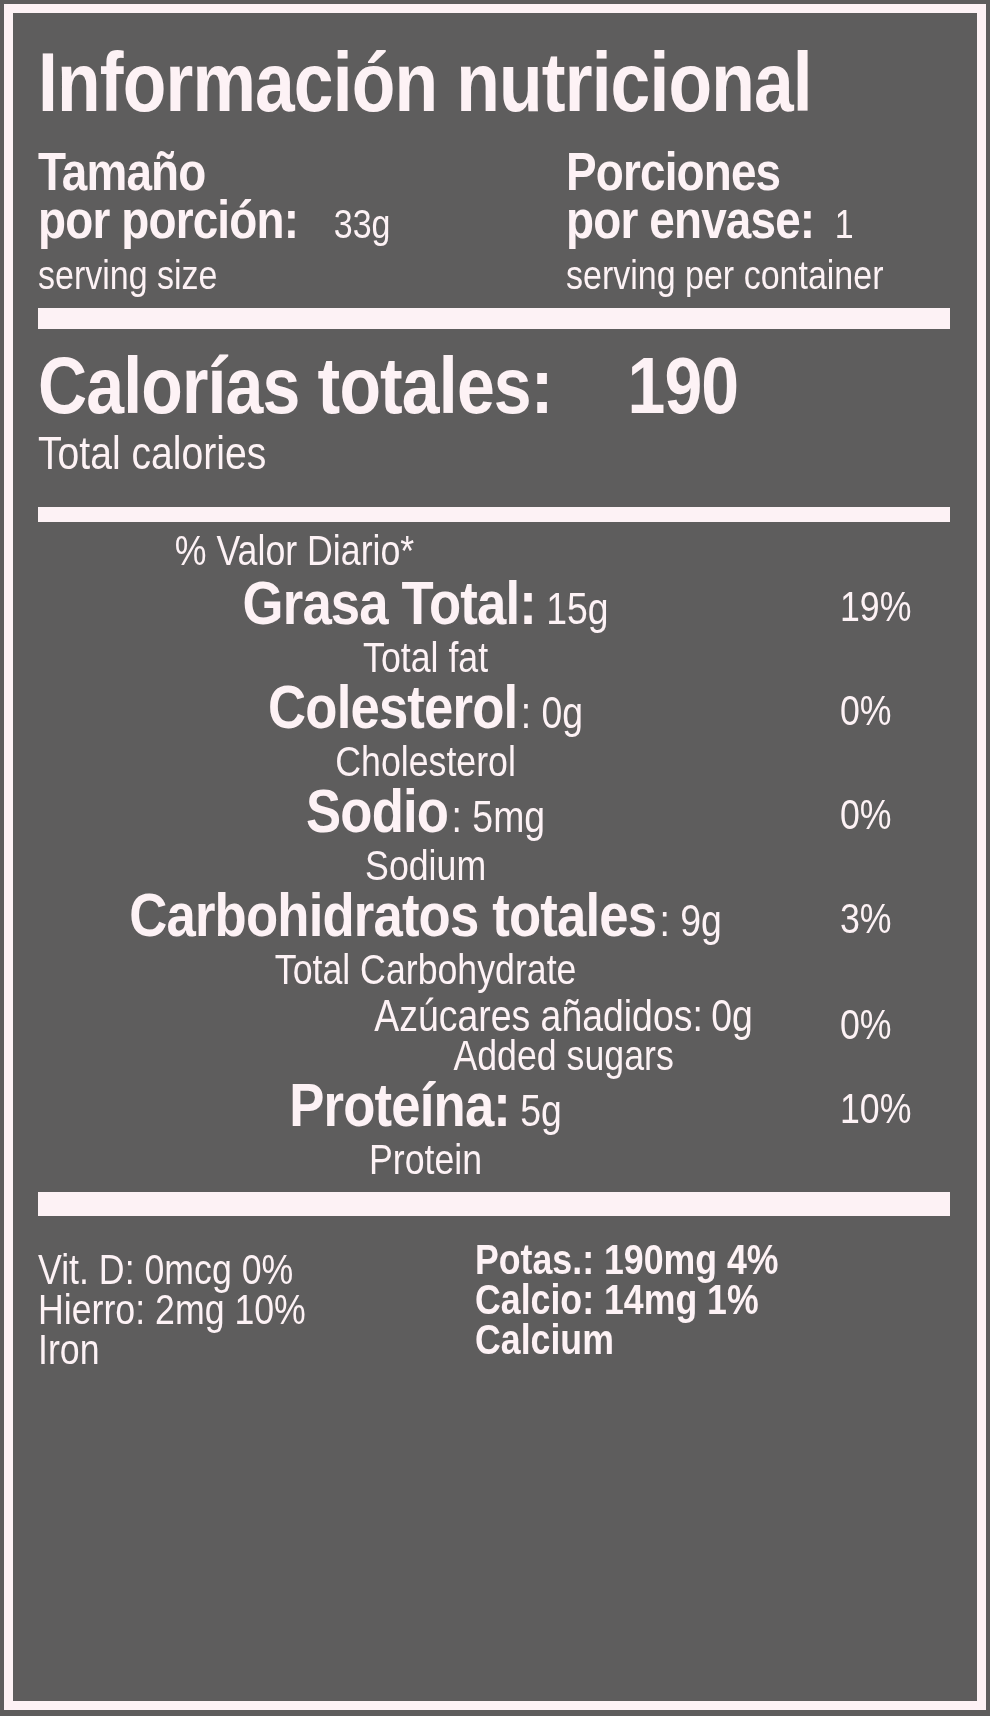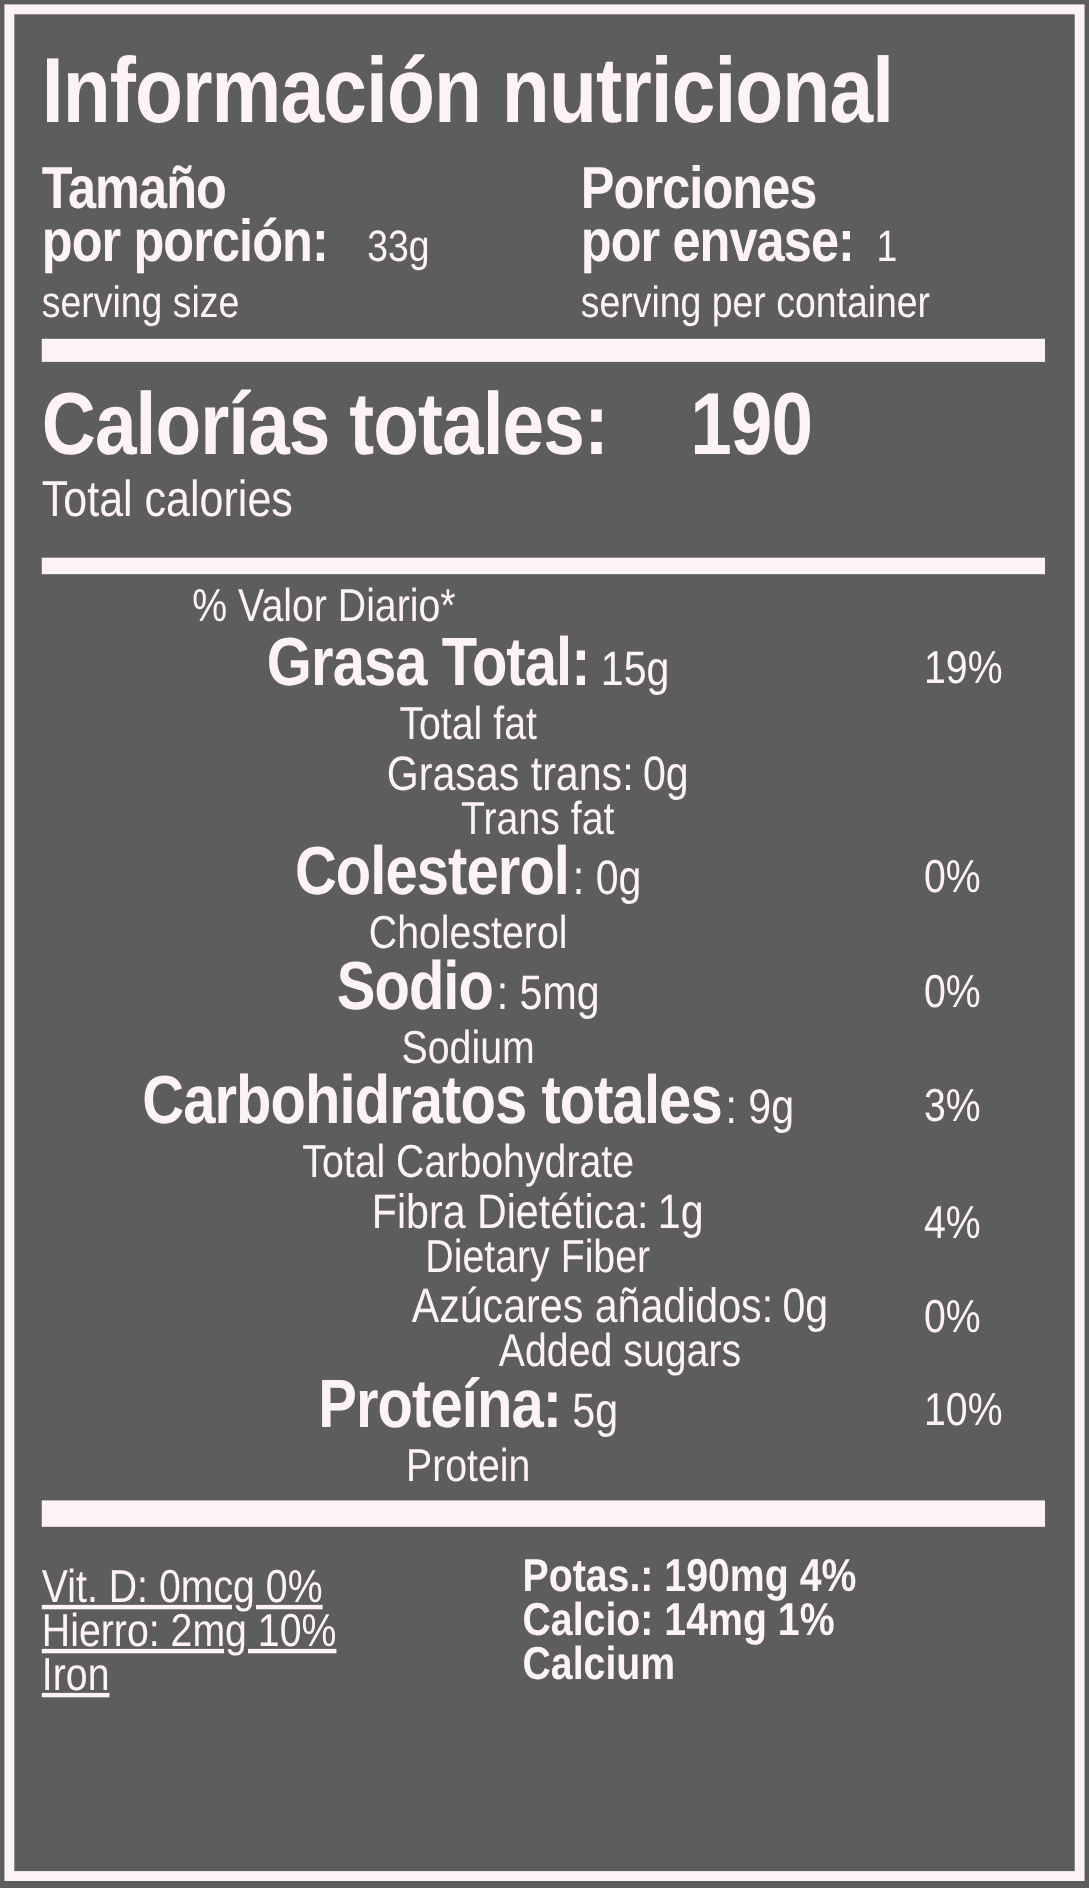--- a/index.html
+++ b/index.html
@@ -23,21 +23,21 @@
     background:var(--bg);
     overflow:hidden;
   }
   .content{padding:0 27px 0 25px;}
   
   .cx{transform:scaleX(0.85);transform-origin:0 0;white-space:nowrap;display:block;}
   .cxr{transform:scaleX(0.85);transform-origin:100% 0;white-space:nowrap;display:block;}
 
   .title{margin-top:24px;font-size:84px;font-weight:bold;line-height:90px;letter-spacing:-1px;}
 
-  .serving-row{display:flex;margin-top:20px;}
+  .serving-row{display:flex;margin-top:20px;gap:38px;}
   .s-col-left{width:490px;}
   .s-col-right{flex:1;}
   .s-big{font-size:54px;font-weight:bold;line-height:48px;letter-spacing:-1px;}
   .s-val{font-size:40px;font-weight:normal;letter-spacing:0;}
   .gap-33g{margin-left:42px;}
   .gap-1{margin-left:24px;}
   .s-eng{font-size:40px;font-weight:normal;line-height:46px;margin-top:4px;}
 
   .bar{background:var(--fg);}
   .bar-thick1{height:21px;margin-top:10px;}
@@ -56,21 +56,21 @@
   .main .n-line{font-size:62px;font-weight:bold;line-height:58px;letter-spacing:-1px;}
   .main .n-value{font-size:44px;font-weight:normal;letter-spacing:0;margin-left:12px;}
   .subrow .n-line{font-size:44px;font-weight:normal;line-height:40px;margin-top:6px;}
   .subrow .n-value{margin-left:10px;}
   .n-eng{font-size:42px;font-weight:normal;line-height:40px;letter-spacing:0;}
   .n-pct{position:absolute;left:802px;font-size:42px;font-weight:normal;line-height:42px;}
   .main .n-pct{top:12px;}
   .subrow .n-pct{top:8px;}
 
   .vits{display:flex;margin-top:34px;}
-  .v-left{width:437px;text-decoration:underline;}
+  .v-left{width:437px;}
   .v-right{flex:1;margin-top:-10px;font-weight:bold;}
   .v-line{font-size:42px;line-height:40px;}
 </style>
 </head>
 <body>
 
 <div class="label">
   <div class="content">
 
     <div class="title cx">Información nutricional</div>
@@ -97,49 +97,39 @@
 
     <div class="dv-header cxr">% Valor Diario*</div>
 
     <div class="n-row lvl0 main">
       <div class="n-line cx"><span>Grasa Total:</span><span class="n-value">15g</span></div>
       <div class="n-eng cx">Total fat</div>
       <div class="n-pct cx">19%</div>
     </div>
 
 
-    <div class="n-row lvl1 subrow">
-      <div class="n-line cx"><span>Grasas trans:</span><span class="n-value">0g</span></div>
-      <div class="n-eng cx">Trans fat</div>
-      <div class="n-pct cx"></div>
-    </div>
 
     <div class="n-row lvl0 main">
       <div class="n-line cx"><span>Colesterol</span><span class="n-value" style="margin-left:4px;">: 0g</span></div>
       <div class="n-eng cx">Cholesterol</div>
       <div class="n-pct cx">0%</div>
     </div>
 
     <div class="n-row lvl0 main">
       <div class="n-line cx"><span>Sodio</span><span class="n-value" style="margin-left:4px;">: 5mg</span></div>
       <div class="n-eng cx">Sodium</div>
       <div class="n-pct cx">0%</div>
     </div>
 
     <div class="n-row lvl0 main">
       <div class="n-line cx"><span>Carbohidratos totales</span><span class="n-value" style="margin-left:4px;">: 9g</span></div>
       <div class="n-eng cx">Total Carbohydrate</div>
       <div class="n-pct cx">3%</div>
     </div>
 
-    <div class="n-row lvl1 subrow">
-      <div class="n-line cx"><span>Fibra Dietética:</span><span class="n-value">1g</span></div>
-      <div class="n-eng cx">Dietary Fiber</div>
-      <div class="n-pct cx">4%</div>
-    </div>
 
 
     <div class="n-row lvl2 subrow">
       <div class="n-line cx"><span>Azúcares añadidos:</span><span class="n-value">0g</span></div>
       <div class="n-eng cx">Added sugars</div>
       <div class="n-pct cx">0%</div>
     </div>
 
     <div class="n-row lvl0 main">
       <div class="n-line cx"><span>Proteína:</span><span class="n-value">5g</span></div>

